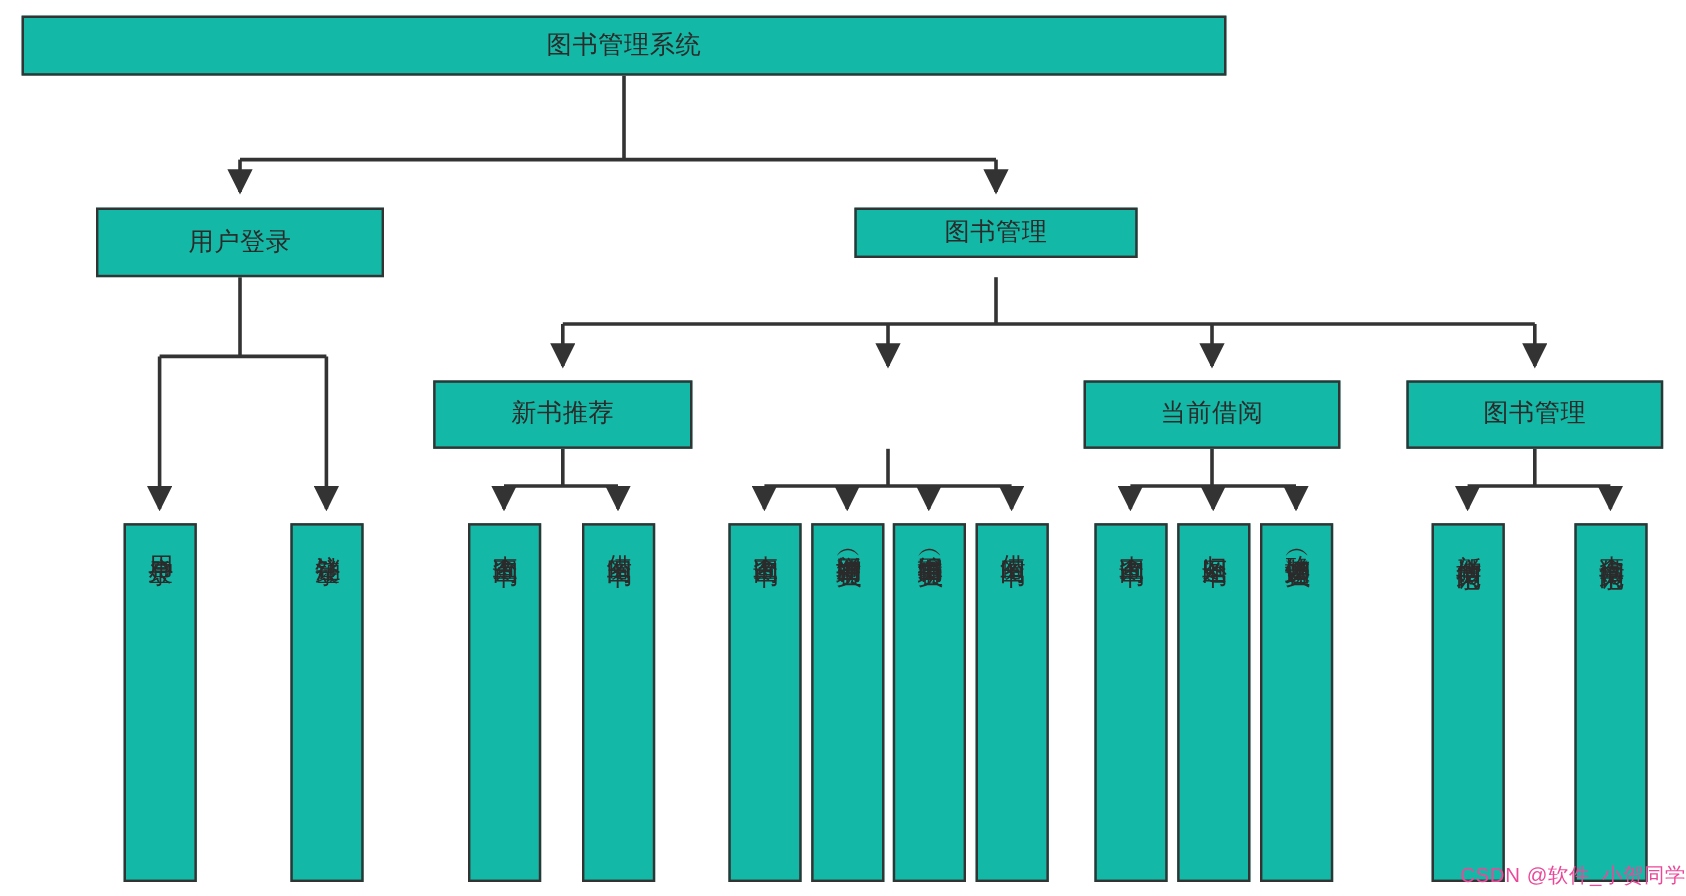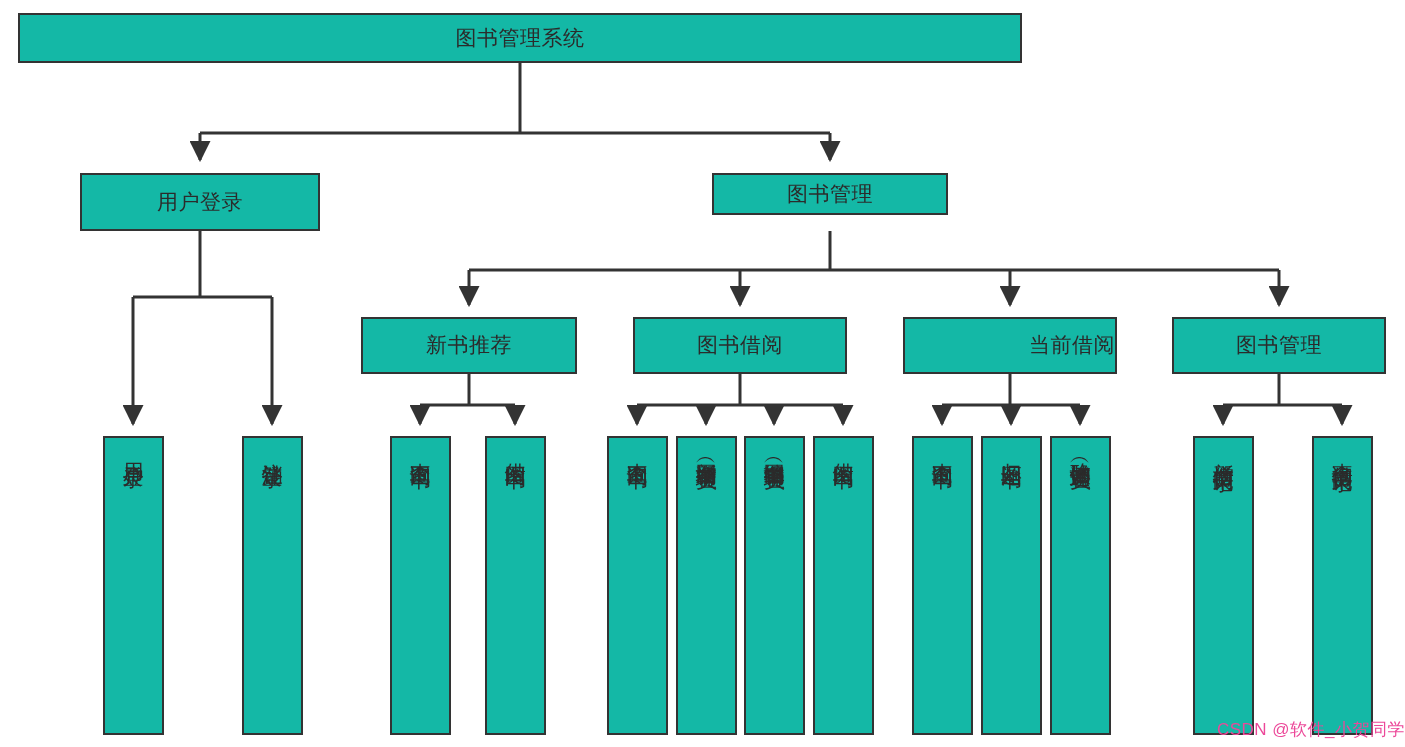--- a/index.html
+++ b/index.html
@@ -132,24 +132,21 @@
   <div class="node-box" style="left:80px; top:173px; width:240px; height:58px;">
     <span class="node-label">用户登录</span>
   </div>
   <div class="node-box" style="left:712px; top:173px; width:236px; height:42px;">
     <span class="node-label">图书管理</span>
   </div>
 
   <div class="node-box" style="left:361px; top:317px; width:216px; height:57px;">
     <span class="node-label">新书推荐</span>
   </div>
-  <div class="node-box" style="left:633px; top:317px; width:214px; height:57px;">
-    <span class="node-label">图书借阅</span>
-  </div>
-  <div class="node-box" style="left:903px; top:317px; width:214px; height:57px;justify-content:flex-end;">
+  <div class="node-box" style="left:903px; top:317px; width:214px; height:57px;">
     <span class="node-label">当前借阅</span>
   </div>
   <div class="node-box" style="left:1172px; top:317px; width:214px; height:57px;">
     <span class="node-label">图书管理</span>
   </div>
 
   <div class="node-box vertical" style="left:103px; top:436px; width:61px; height:299px;">
     <span class="node-label">用户登录</span>
   </div>
   <div class="node-box vertical" style="left:242px; top:436px; width:61px; height:299px;">

